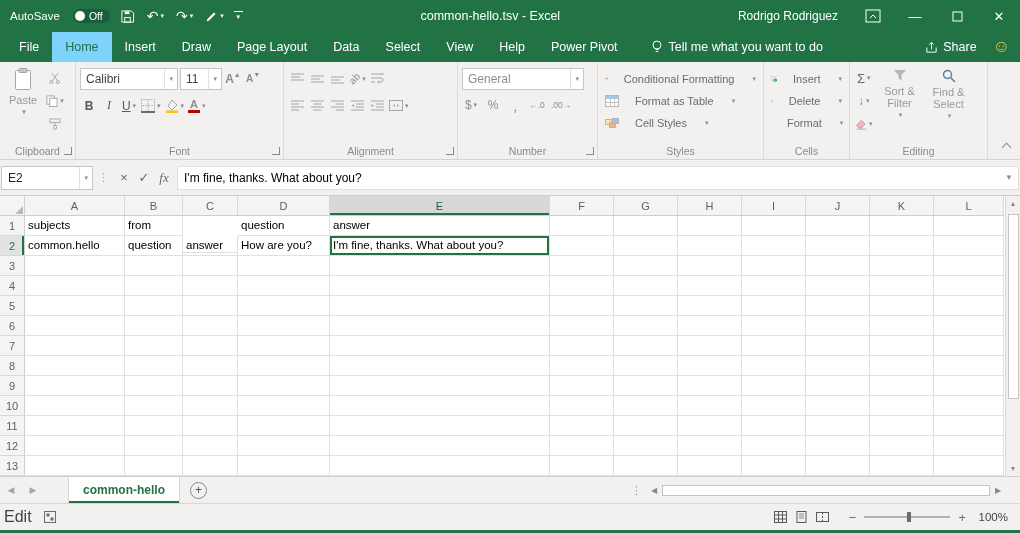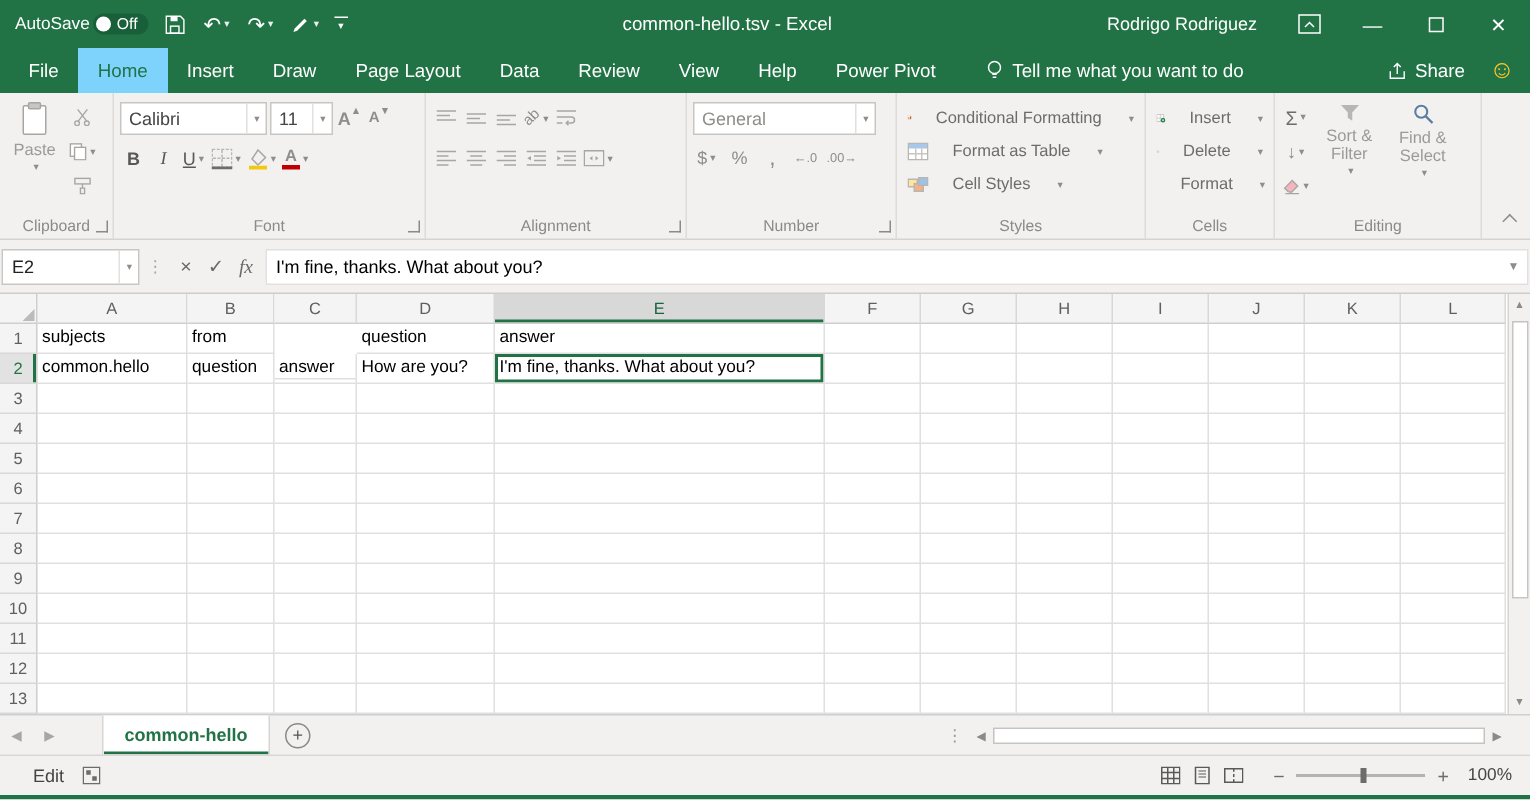--- a/index.html
+++ b/index.html
@@ -6,21 +6,21 @@
   html,body { width:1020px; height:533px; overflow:hidden; background:#fff;
     font-family:"Liberation Sans", sans-serif; font-size:12px; color:#444; }
   .app { width:1020px; height:533px; display:flex; flex-direction:column; }
   svg { display:block; }
   .dd { font-size:7px; color:#8f8d8b; margin-left:2px; }
   .dd.w { color:#e8f0ea; }
 
   
   .titlebar { height:32px; background:#217346; color:#fff; display:flex; align-items:center; flex:none; }
   .qat { display:flex; align-items:center; gap:8px; padding-left:10px; }
-  .autosave { display:flex; align-items:center; gap:2px; font-size:11.5px; }
+  .autosave { display:flex; align-items:center; gap:13px; font-size:11.5px; }
   .aspill { display:flex; align-items:center; gap:4px; background:#19603a; border-radius:9px; padding:1px 7px 1px 2px; font-size:10.5px; }
   .asknob { width:10px; height:10px; border-radius:50%; background:#fff; display:inline-block; }
   .qbtn { display:flex; align-items:center; color:#fff; font-size:14px; height:32px; padding:0 2px; }
   .qchev { width:9px; border-top:1px solid #fff; padding-top:1px; font-size:7px; color:#fff; text-align:center; }
   .wtitle { flex:1; text-align:center; font-size:12.5px; white-space:nowrap; }
   .tbright { display:flex; align-items:center; }
   .username { font-size:12px; margin-right:14px; }
   .winbtn { width:42px; height:32px; display:flex; align-items:center; justify-content:center; font-size:13px; color:#fff; }
 
   
@@ -92,21 +92,21 @@
   .addsheet { width:17px; height:17px; border:1px solid #8a8886; border-radius:50%; color:#565452; display:flex; align-items:center; justify-content:center; font-size:12px; align-self:center; margin-left:10px; }
   .stspacer { flex:1; }
   .hsplit { display:flex; align-items:center; color:#9a9a9a; font-size:11px; padding:0 4px; }
   .hscroll { width:360px; display:flex; align-items:center; margin-right:14px; }
   .harrow { width:16px; display:flex; align-items:center; justify-content:center; color:#8a8a8a; font-size:8px; }
   .htrack { flex:1; height:13px; display:flex; align-items:center; }
   .hthumb { width:100%; height:11px; background:#fff; border:1px solid #c6c4c2; }
 
   
   .status { height:27px; background:#f2f1f0; border-top:1px solid #d8d6d4; display:flex; align-items:center; flex:none; }
-  .smode { margin-left:22px; font-size:12px; color:#444; }
+  .smode { margin-left:4px; font-size:16px; color:#444; }
   .macro { margin-left:12px; display:flex; align-items:center; }
   .sright { margin-left:auto; display:flex; align-items:center; gap:10px; padding-right:12px; }
   .viewbtns { display:flex; align-items:center; gap:8px; margin-right:10px; }
   .zoomctl { display:flex; align-items:center; gap:8px; }
   .zbtn { color:#6e6c6a; font-size:13px; }
   .ztrack { width:86px; height:2px; background:#b5b3b1; position:relative; }
   .zthumb { position:absolute; left:50%; top:-4px; width:4px; height:10px; background:#6e6c6a; }
   .zpct { font-size:11.5px; color:#444; min-width:32px; text-align:right; }
   .bottomstrip { height:3px; background:#217346; flex:none; }
 </style>
@@ -161,21 +161,21 @@
   </div>
 
   <div class="tabrow">
     <div class="rtabs" id="ribbon-tabs">
         <span class="rtab">File</span>
         <span class="rtab sel">Home</span>
         <span class="rtab">Insert</span>
         <span class="rtab">Draw</span>
         <span class="rtab">Page Layout</span>
         <span class="rtab">Data</span>
-        <span class="rtab">Review</span>
+        <span class="rtab">Select</span>
         <span class="rtab">View</span>
         <span class="rtab">Help</span>
         <span class="rtab">Power Pivot</span>
       </div>
     <div class="tellme">
       <svg width="12" height="14" viewBox="0 0 12 14">
           <circle cx="6" cy="5" r="4" fill="none" stroke="#fff"></circle>
           <path d="M4.5 9.5h3M4.8 11.5h2.4" stroke="#fff"></path>
         </svg>
       <span>Tell me what you want to do</span>

